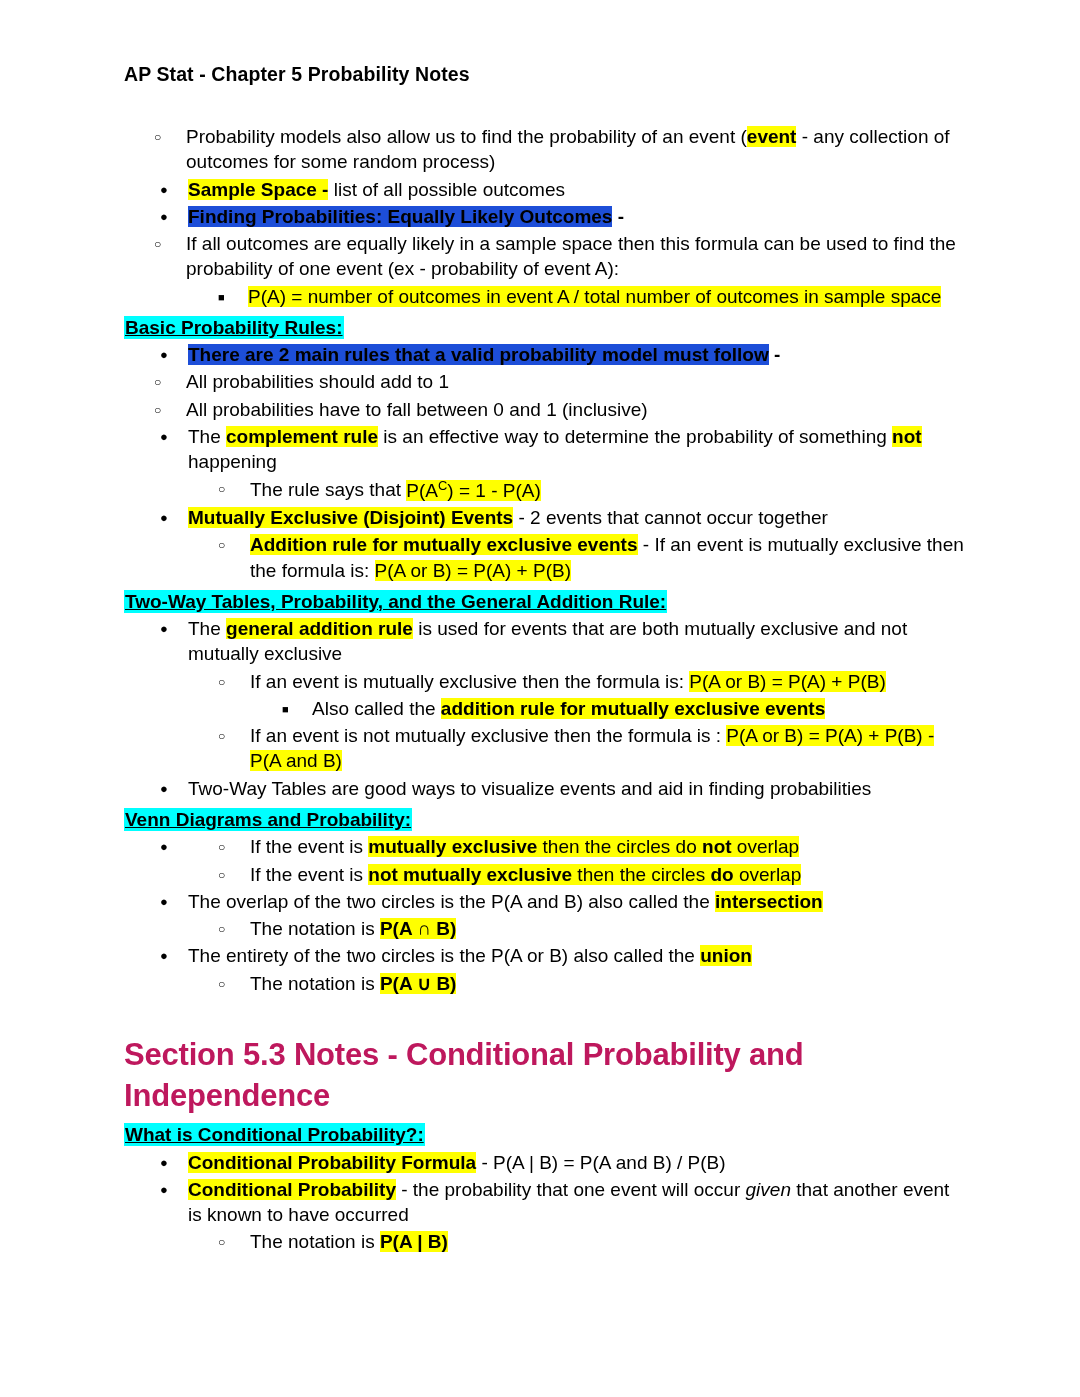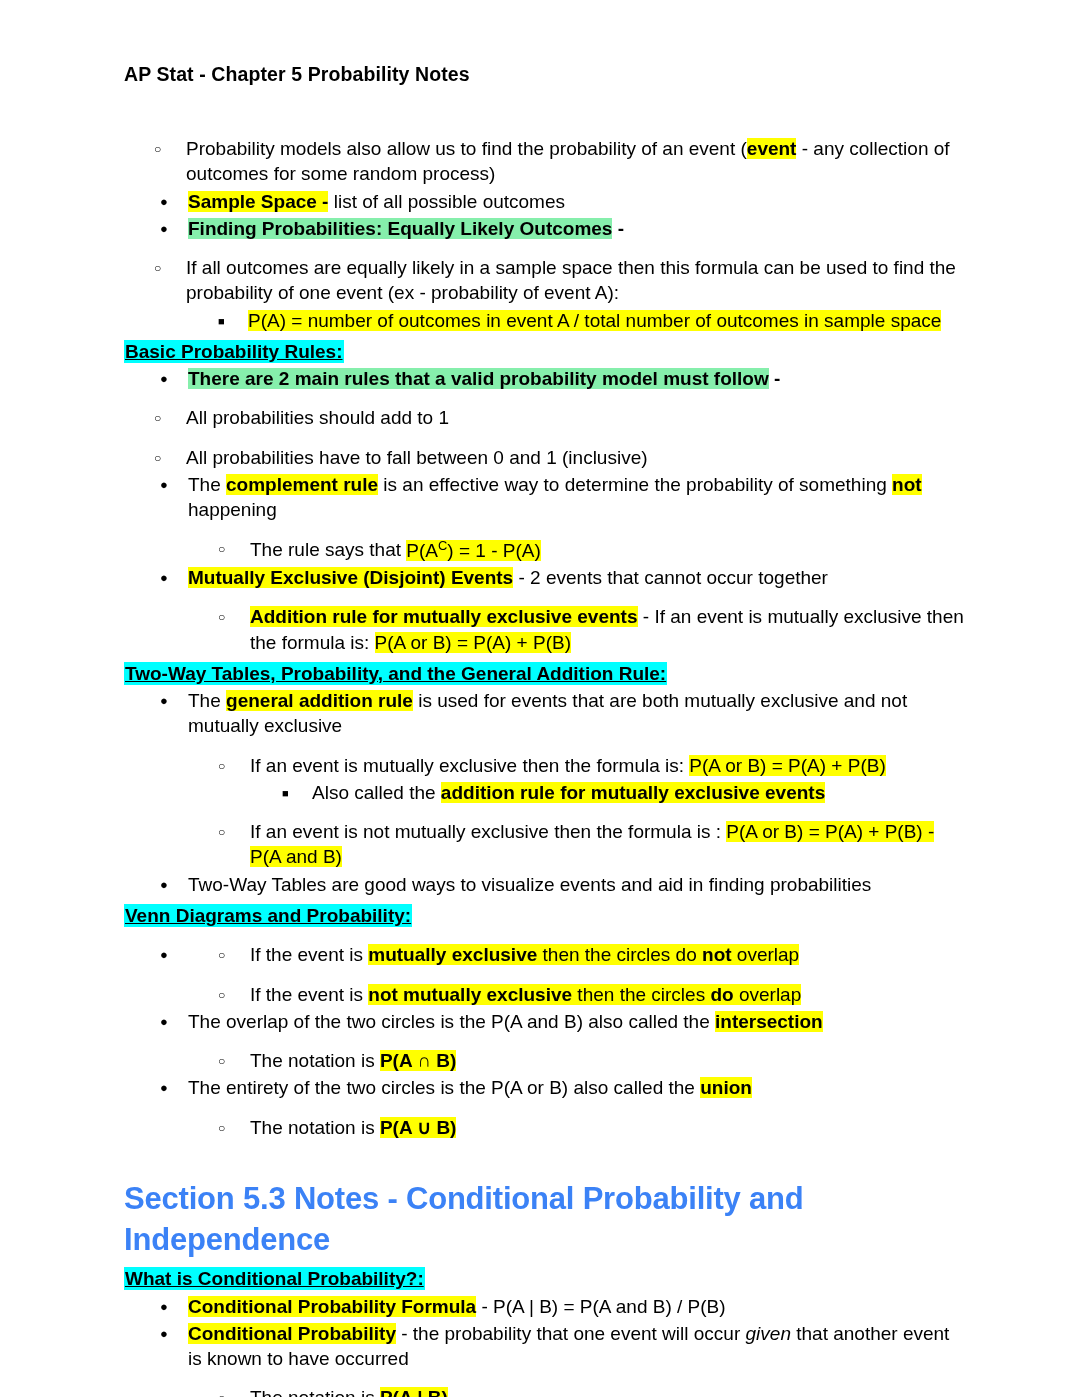--- a/index.html
+++ b/index.html
@@ -35,21 +35,21 @@
   .content {
     position: absolute;
     top: 122px;
     left: 124px;
     width: 840px;
   }
 
   
   .hl-y { background: #ffff00; }
   .hl-c { background: #00ffff; }
-  .hl-m { background: #86efac; }
+  .hl-m { background: #1d4ed8; }
   .b { font-weight: bold; }
   .i { font-style: italic; }
 
   
   .sec-head {
     margin: 6px 0 0 0;
     font-weight: bold;
     font-size: 19px;
   }
   .sec-head .hl-c { padding: 1px 1px; text-decoration: underline; }
@@ -72,21 +72,21 @@
   .lvl1 > li::before {
     content: "\25CF";
     position: absolute;
     left: 36px;
     top: 0px;
     font-size: 13px;
     line-height: 26px;
   }
   .lvl2 > li {
     padding-left: 62px;
-    margin-top: 14px;
+    margin-top: 2px;
   }
   .lvl2 > li::before {
     content: "\25CB";
     position: absolute;
     left: 30px;
     top: 0px;
     font-size: 12px;
     line-height: 26px;
   }
   .lvl3 > li {
@@ -98,21 +98,21 @@
     position: absolute;
     left: 32px;
     top: 0px;
     font-size: 11px;
     line-height: 26px;
   }
   .txt {
     display: block;
   }
   .section-title {
-    color: #3b82f6;
+    color: #be185d;
     font-size: 31px;
     font-weight: bold;
     margin-top: 38px;
     margin-bottom: 6px;
     letter-spacing: -0.2px;
   }
   sup { font-size: 0.68em; vertical-align: super; }
 </style>
 </head>
 <body>

